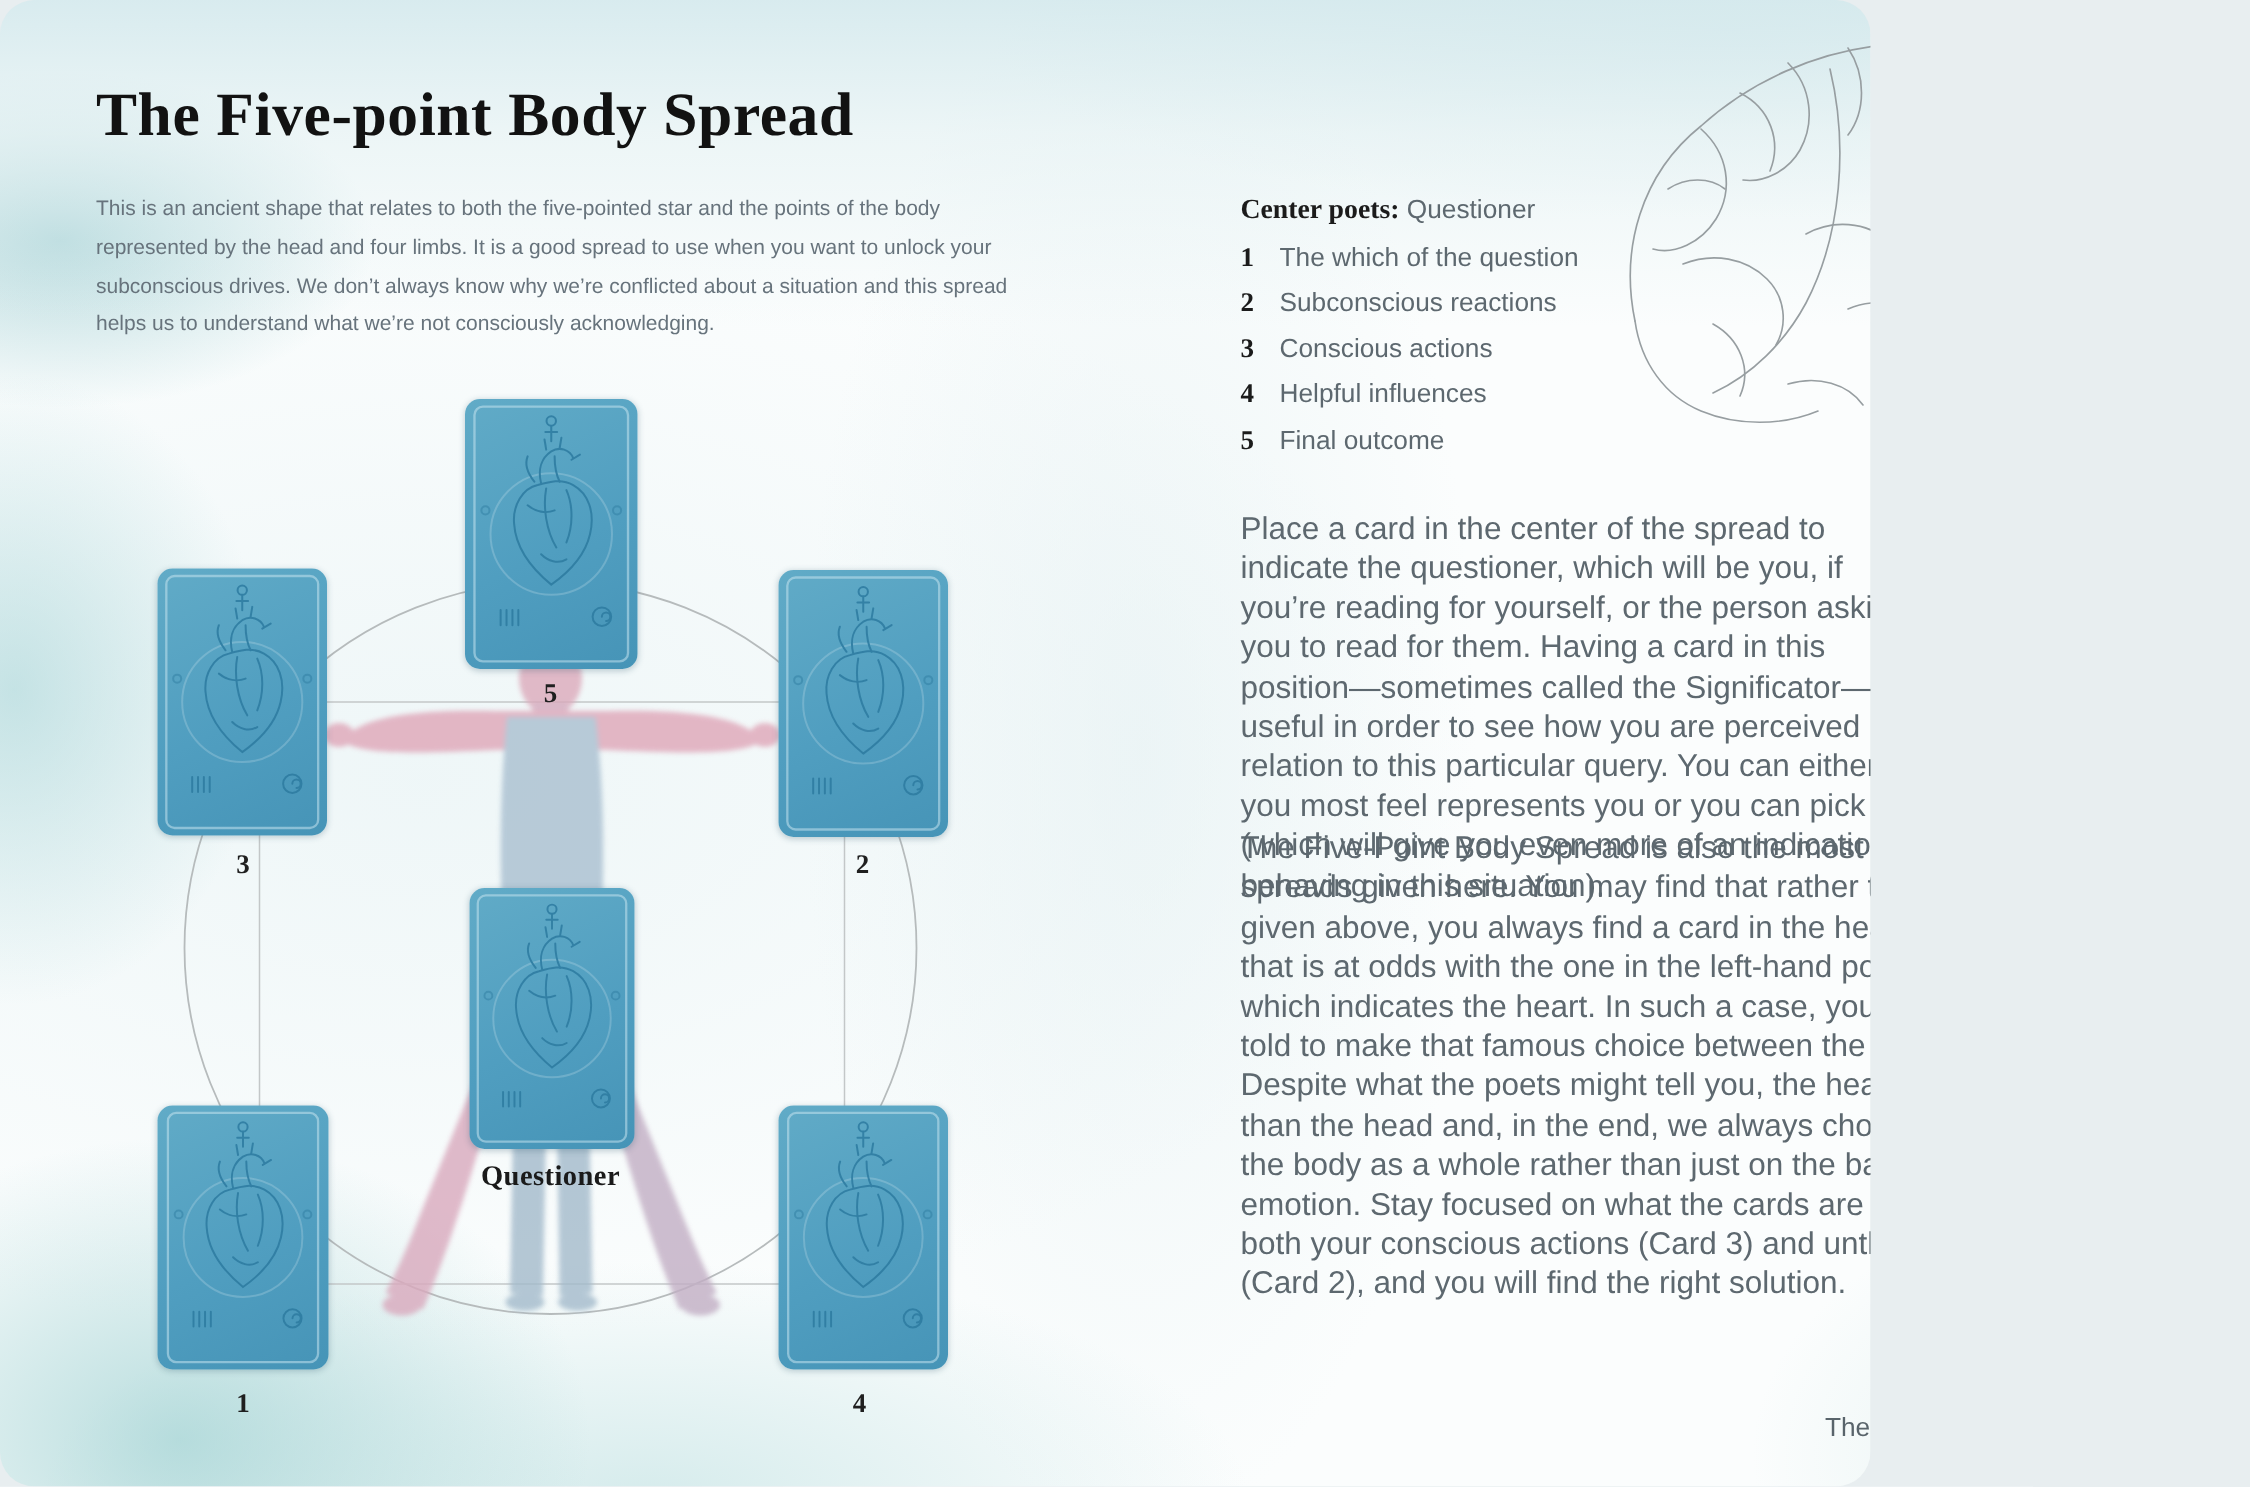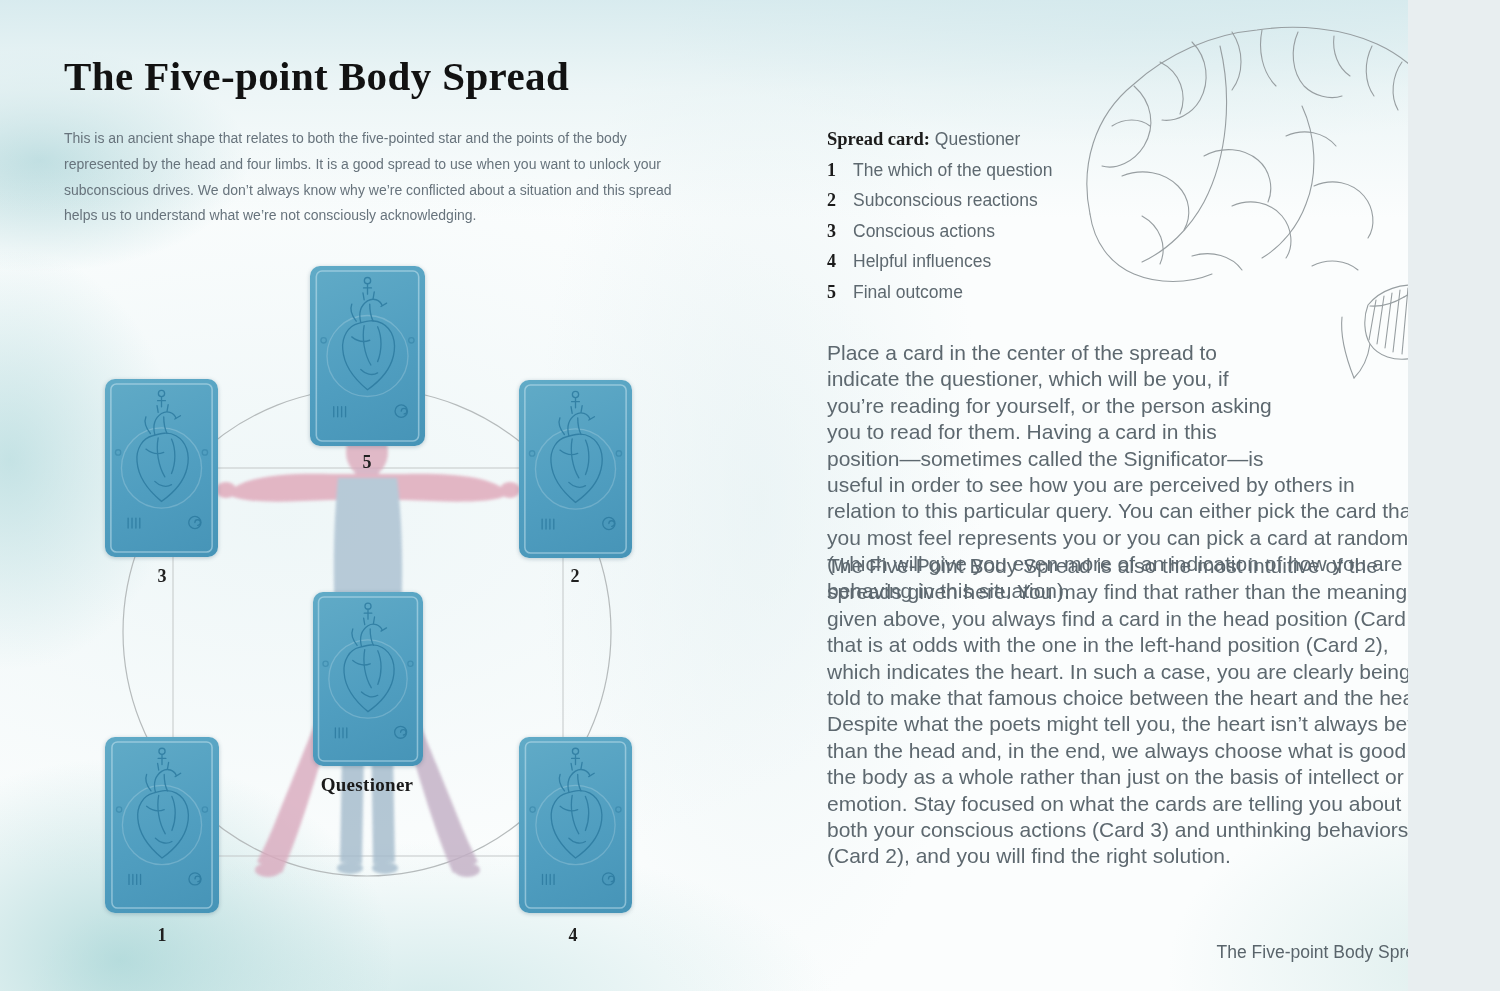--- a/index.html
+++ b/index.html
@@ -1,29 +1,30 @@
 <!DOCTYPE html>
 <html><head>
 <meta charset="utf-8">
 <style>
   html,body{margin:0;padding:0;background:#e8eef0;}
   .page{
-    position:relative;width:1408px;height:991px;overflow:hidden;
+    position:relative;width:1247px;height:991px;overflow:hidden;
     font-family:"Liberation Sans",sans-serif;
     background-color:#fbfdfd;
     background-image:
       linear-gradient(180deg, rgba(210,232,236,0.85) 0%, rgba(222,238,240,0.5) 9%, rgba(255,255,255,0) 22%),
       radial-gradient(ellipse 300px 160px at 40px 160px, rgba(140,196,201,0.6), rgba(140,196,201,0) 70%),
       radial-gradient(ellipse 240px 300px at 10px 460px, rgba(158,208,211,0.55), rgba(158,208,211,0) 70%),
       radial-gradient(ellipse 380px 280px at 120px 960px, rgba(140,200,201,0.6), rgba(140,200,201,0) 72%),
       radial-gradient(ellipse 560px 220px at 430px 1000px, rgba(176,218,219,0.5), rgba(176,218,219,0) 72%),
       radial-gradient(ellipse 420px 260px at 1470px 970px, rgba(186,220,218,0.45), rgba(186,220,218,0) 72%),
       radial-gradient(ellipse 700px 180px at 1150px 20px, rgba(212,232,235,0.55), rgba(212,232,235,0) 70%),
       radial-gradient(ellipse 300px 700px at 760px 500px, rgba(224,238,240,0.5), rgba(224,238,240,0) 75%),
       radial-gradient(ellipse 900px 480px at 280px 520px, rgba(228,241,243,0.55), rgba(228,241,243,0) 78%);
+    border-radius: 23px;
   }
   .title{
     position:absolute;left:64px;top:52px;
     font-family:"Liberation Serif",serif;font-weight:bold;
     font-size:41px;color:#121212;letter-spacing:0.4px;
   }
   .intro{
     position:absolute;left:64px;top:126px;width:610px;
     font-size:14px;line-height:25.8px;color:#67737c;
   }
@@ -196,21 +197,21 @@
     <path d="M70,210 C88,220 96,240 88,258"></path>
     <path d="M120,250 C140,244 160,250 170,264"></path>
     <path d="M240,260 C256,252 274,254 286,264"></path>
     <path d="M40,120 C52,112 68,112 78,120"></path>
     <path d="M148,40 C160,90 156,150 132,196 C118,222 96,244 70,256"></path>
     <path d="M230,100 C244,130 246,168 234,198 C226,220 210,240 190,252"></path>
   </svg>
 
   <div class="legend">
     <div class="legend-head">
-      <span class="bold-serif">Spread card:</span>
+      <span class="bold-serif">Center poets:</span>
       <span>Questioner</span>
     </div>
     <div class="legend-row">
       <span class="legend-num">1</span>
       <span>The which of the question</span>
     </div>
     <div class="legend-row">
       <span class="legend-num">2</span>
       <span>Subconscious reactions</span>
     </div>

